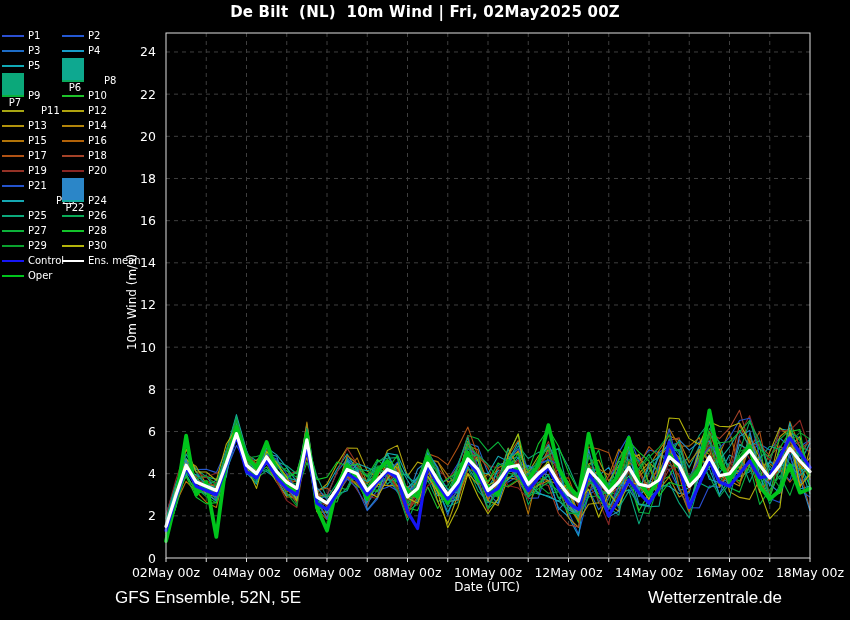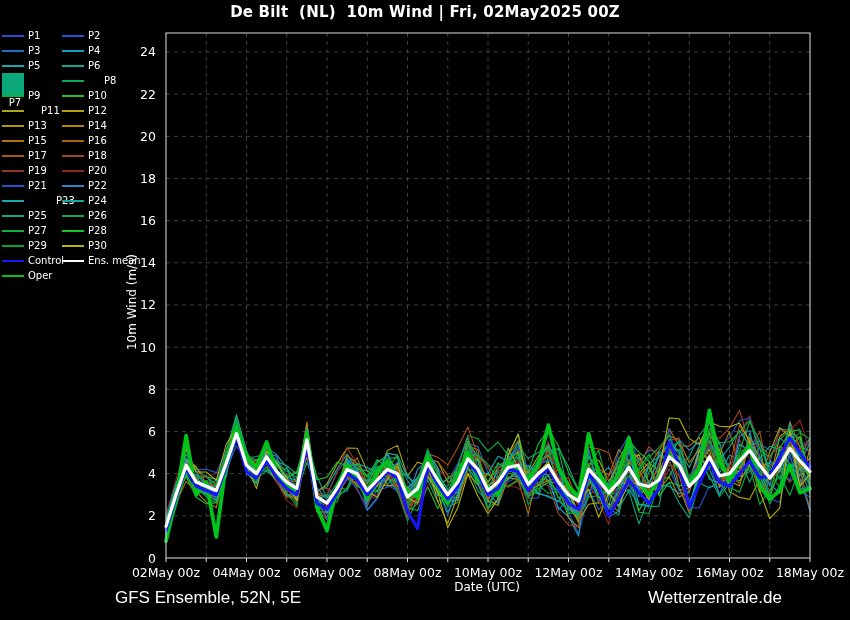--- a/index.html
+++ b/index.html
@@ -95,21 +95,21 @@
       <span class="lg-label">Oper</span>
     </div>
     <div class="lg-item" style="left: 60px; top: 0px;">
       <span class="lg-swatch" style="background: rgb(36, 88, 210);"></span>
       <span class="lg-label">P2</span>
     </div>
     <div class="lg-item" style="left: 60px; top: 15px;">
       <span class="lg-swatch" style="background: rgb(23, 156, 200);"></span>
       <span class="lg-label">P4</span>
     </div>
-    <div class="lg-item" style="left: 60px; top: 30px;">
+    <div class="lg-item" style="left: 60px; top: 30px; flex-direction: column;">
       <span class="lg-swatch" style="background: rgb(14, 168, 144);"></span>
       <span class="lg-label">P6</span>
     </div>
     <div class="lg-item" style="left: 60px; top: 45px; gap: 16px;">
       <span class="lg-swatch" style="background: rgb(9, 169, 92);"></span>
       <span class="lg-label">P8</span>
     </div>
     <div class="lg-item" style="left: 60px; top: 60px;">
       <span class="lg-swatch" style="background: rgb(30, 194, 42);"></span>
       <span class="lg-label">P10</span>
@@ -127,21 +127,21 @@
       <span class="lg-label">P16</span>
     </div>
     <div class="lg-item" style="left: 60px; top: 120px;">
       <span class="lg-swatch" style="background: rgb(164, 66, 40);"></span>
       <span class="lg-label">P18</span>
     </div>
     <div class="lg-item" style="left: 60px; top: 135px;">
       <span class="lg-swatch" style="background: rgb(138, 37, 34);"></span>
       <span class="lg-label">P20</span>
     </div>
-    <div class="lg-item" style="left: 60px; top: 150px;">
+    <div class="lg-item" style="left: 60px; top: 150px; flex-direction: column;">
       <span class="lg-swatch" style="background: rgb(43, 134, 200);"></span>
       <span class="lg-label">P22</span>
     </div>
     <div class="lg-item" style="left: 60px; top: 165px;">
       <span class="lg-swatch" style="background: rgb(18, 169, 156);"></span>
       <span class="lg-label">P24</span>
     </div>
     <div class="lg-item" style="left: 60px; top: 180px;">
       <span class="lg-swatch" style="background: rgb(9, 170, 86);"></span>
       <span class="lg-label">P26</span>

